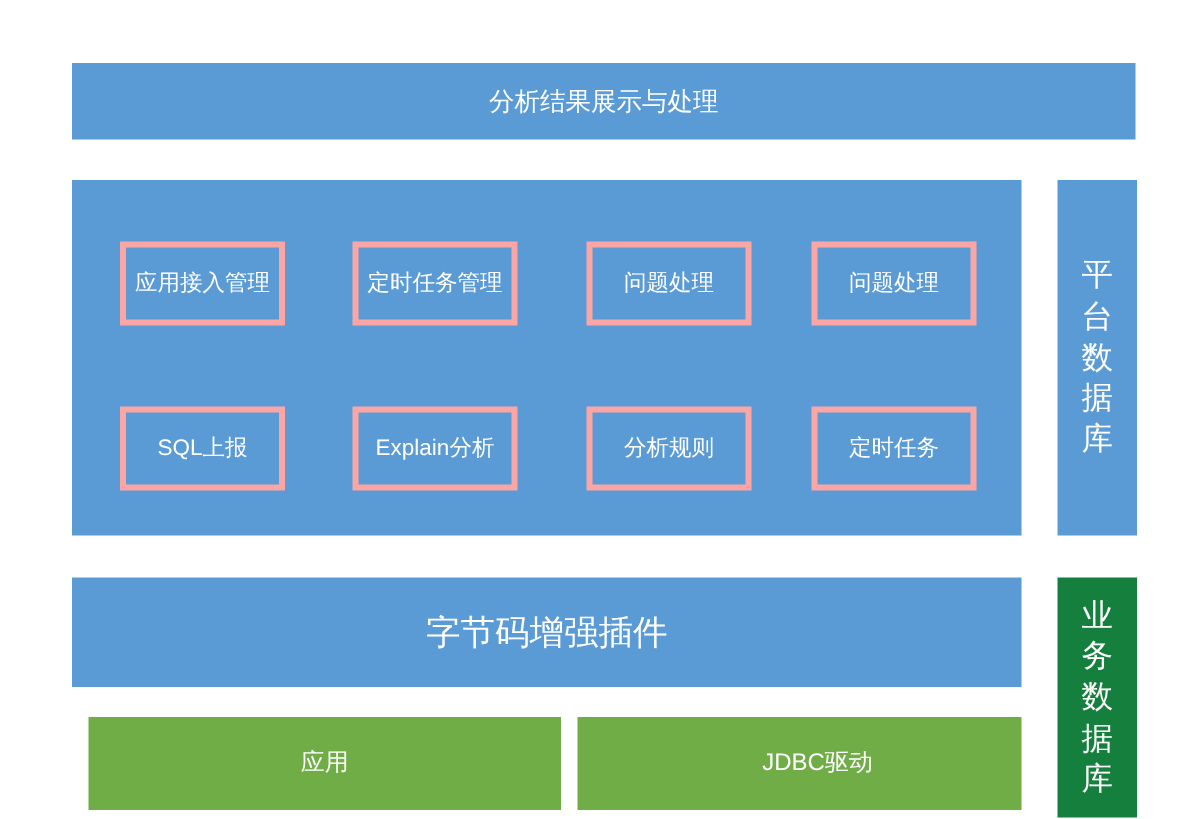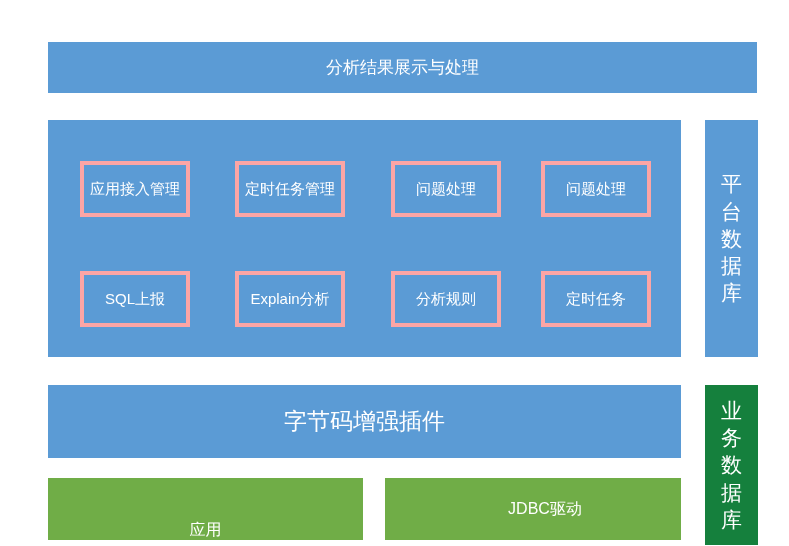--- a/index.html
+++ b/index.html
@@ -108,21 +108,21 @@
     font-size: 23px;
   }
 
   
   .green-box {
     top: 458px;
     height: 62px;
     background: #70AD47;
     font-size: 16px;
   }
-  .green-app { left: 48px; width: 315px; align-items: flex-end; }
+  .green-app { left: 59px; width: 315px; }
   .green-jdbc { left: 385px; width: 296px; padding-left: 24px; }
 </style>
 </head>
 <body>
 
 <div id="diagram">
 
   <div class="blk banner">
     <span>分析结果展示与处理</span>
   </div>

